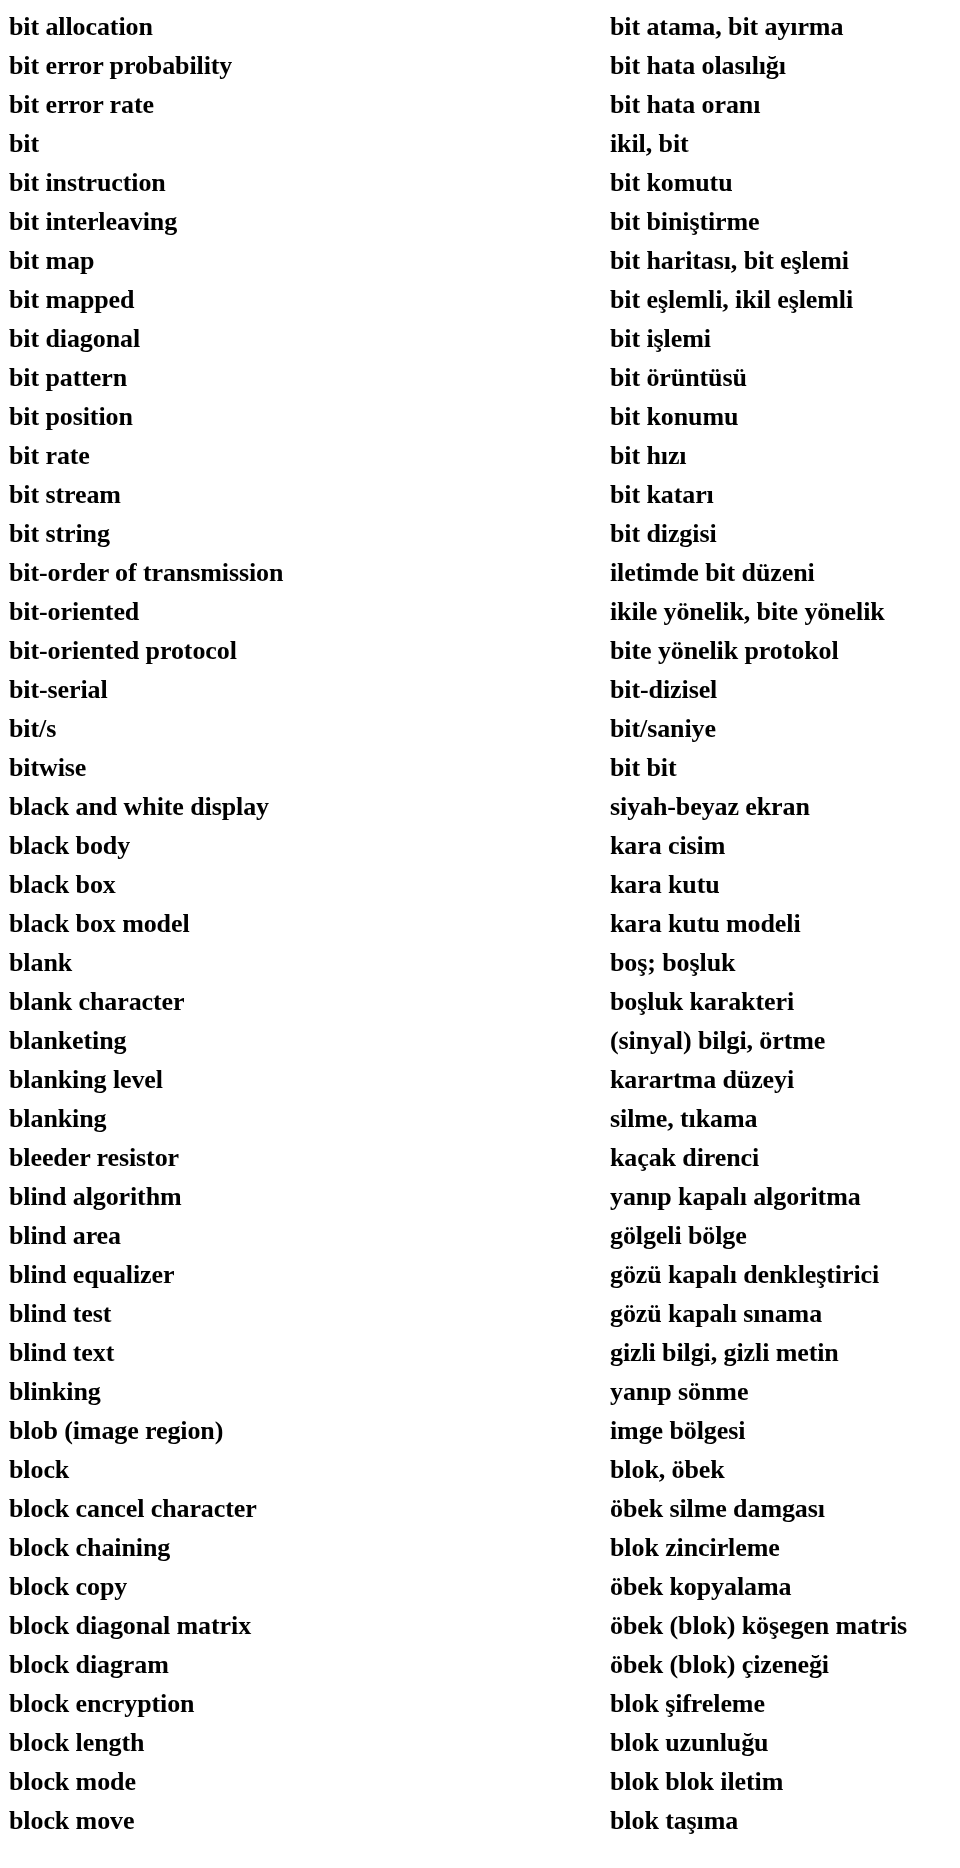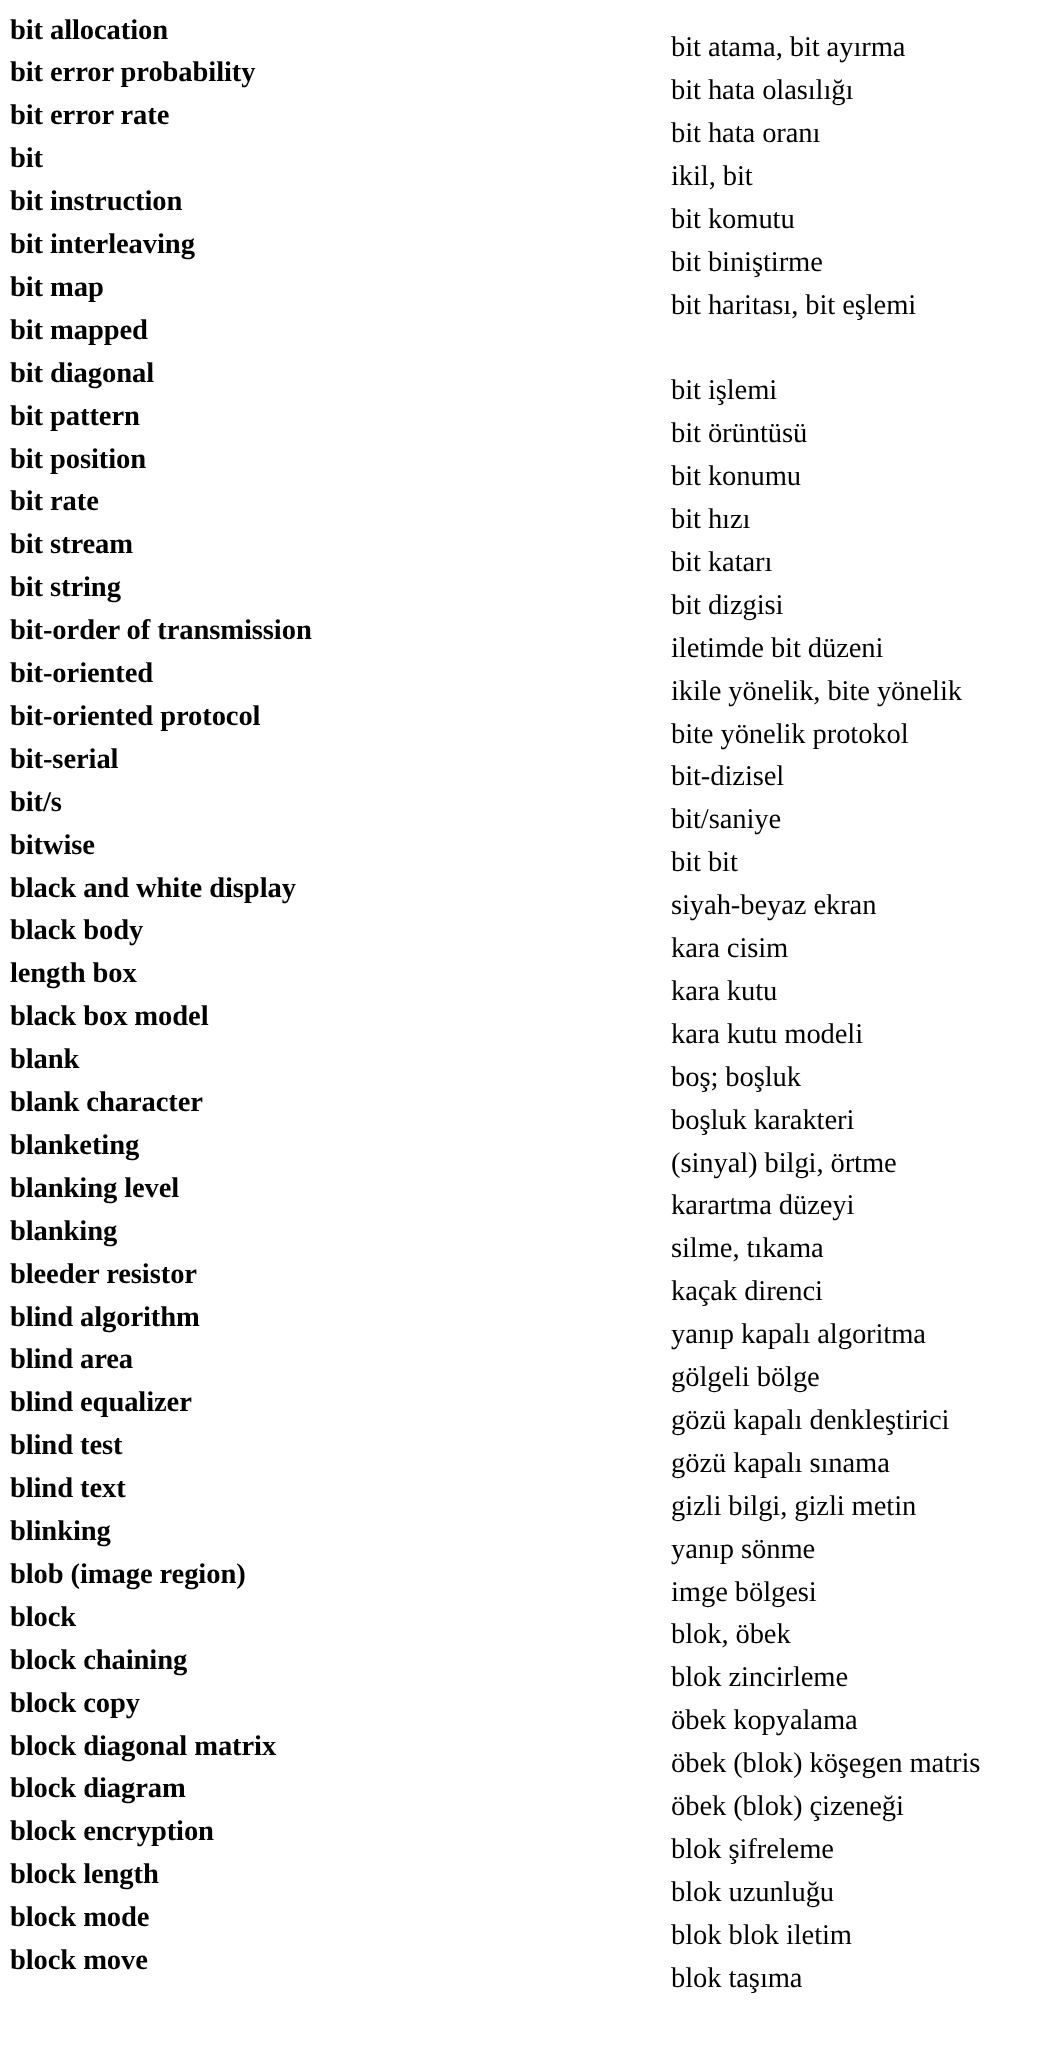--- a/index.html
+++ b/index.html
@@ -40,22 +40,22 @@
     left: 2px;
     top: 0;
     font-weight: bold;
     font-size: 26px;
     letter-spacing: -0.1px;
     white-space: nowrap;
   }
   .term-target {
     position: absolute;
     left: 603px;
-    top: 16px;
-    font-weight: normal;
+    top: 0;
+    font-weight: bold;
     font-size: 26px;
     letter-spacing: -0.1px;
     white-space: nowrap;
   }
 </style>
 </head>
 <body>
 
 <div id="glossary-page">
   <ul class="glossary-list" id="glossary-list">
@@ -82,20 +82,21 @@
       <li class="glossary-row">
         <span class="term-source">bit interleaving</span>
         <span class="term-target">bit biniştirme</span>
       </li>
       <li class="glossary-row">
         <span class="term-source">bit map</span>
         <span class="term-target">bit haritası, bit eşlemi</span>
       </li>
       <li class="glossary-row">
         <span class="term-source">bit mapped</span>
+        <span class="term-target">bit eşlemli, ikil eşlemli</span>
       </li>
       <li class="glossary-row">
         <span class="term-source">bit diagonal</span>
         <span class="term-target">bit işlemi</span>
       </li>
       <li class="glossary-row">
         <span class="term-source">bit pattern</span>
         <span class="term-target">bit örüntüsü</span>
       </li>
       <li class="glossary-row">
@@ -140,21 +141,21 @@
       </li>
       <li class="glossary-row">
         <span class="term-source">black and white display</span>
         <span class="term-target">siyah-beyaz ekran</span>
       </li>
       <li class="glossary-row">
         <span class="term-source">black body</span>
         <span class="term-target">kara cisim</span>
       </li>
       <li class="glossary-row">
-        <span class="term-source">length box</span>
+        <span class="term-source">black box</span>
         <span class="term-target">kara kutu</span>
       </li>
       <li class="glossary-row">
         <span class="term-source">black box model</span>
         <span class="term-target">kara kutu modeli</span>
       </li>
       <li class="glossary-row">
         <span class="term-source">blank</span>
         <span class="term-target">boş; boşluk</span>
       </li>
@@ -202,20 +203,24 @@
         <span class="term-source">blinking</span>
         <span class="term-target">yanıp sönme</span>
       </li>
       <li class="glossary-row">
         <span class="term-source">blob (image region)</span>
         <span class="term-target">imge bölgesi</span>
       </li>
       <li class="glossary-row">
         <span class="term-source">block</span>
         <span class="term-target">blok, öbek</span>
+      </li>
+      <li class="glossary-row">
+        <span class="term-source">block cancel character</span>
+        <span class="term-target">öbek silme damgası</span>
       </li>
       <li class="glossary-row">
         <span class="term-source">block chaining</span>
         <span class="term-target">blok zincirleme</span>
       </li>
       <li class="glossary-row">
         <span class="term-source">block copy</span>
         <span class="term-target">öbek kopyalama</span>
       </li>
       <li class="glossary-row">

